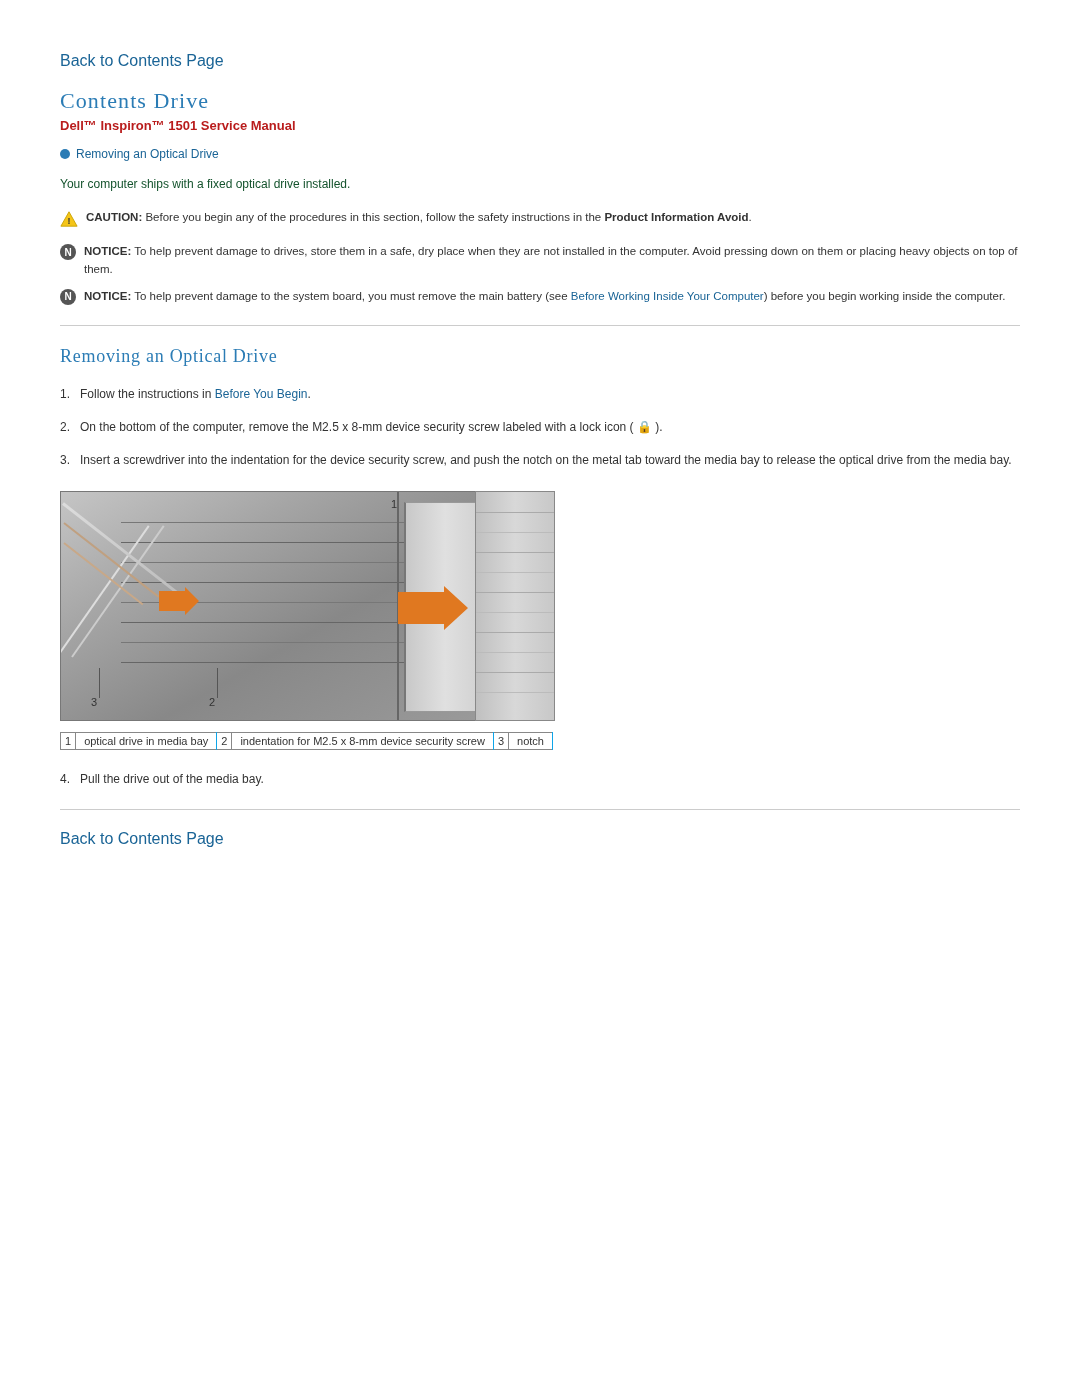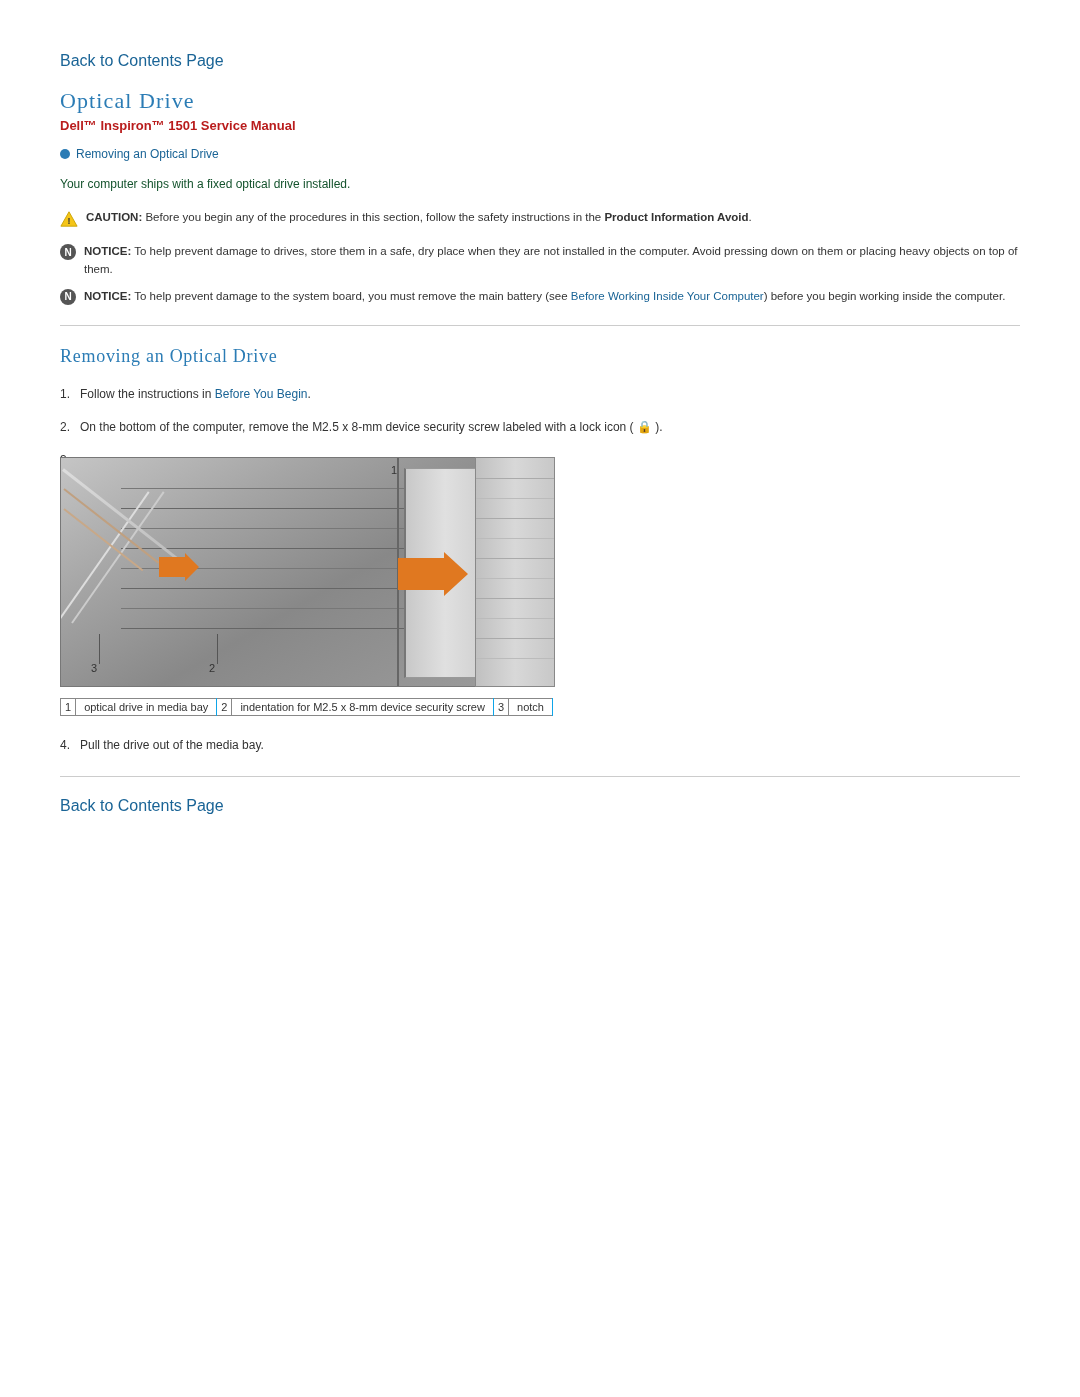--- a/index.html
+++ b/index.html
@@ -170,21 +170,21 @@
     .legend-table td.desc {
       padding: 2px 8px;
       color: #333;
     }
   </style>
 </head>
 <body>
 
 <a class="back-link" href="#">Back to Contents Page</a>
 
-<h1 class="page-title">Optical Drive</h1>
+<h1 class="page-title">Contents Drive</h1>
 <div class="manual-title">Dell™ Inspiron™ 1501 Service Manual</div>
 
 <div class="toc-link">
   <div class="toc-bullet"></div>
   <a href="#removing">Removing an Optical Drive</a>
 </div>
 
 <p class="intro-text">Your computer ships with a fixed optical drive installed.</p>
 
 <div class="notice-block">
@@ -227,20 +227,21 @@
   <li>
     <span class="step-num">1.</span>
     <span>Follow the instructions in <a href="#">Before You Begin</a>.</span>
   </li>
   <li>
     <span class="step-num">2.</span>
     <span>On the bottom of the computer, remove the M2.5 x 8-mm device security screw labeled with a lock icon ( 🔒 ).</span>
   </li>
   <li>
     <span class="step-num">3.</span>
+    <span>Insert a screwdriver into the indentation for the device security screw, and push the notch on the metal tab toward the media bay to release the optical drive from the media bay.</span>
   </li>
 </ol>
 
 <div class="image-container">
   <div style="position:relative; display:inline-block;">
     
     <div style="position:relative; width:430px; height:230px; background: linear-gradient(150deg,#c5c5c5 0%,#a5a5a5 30%,#888 60%,#9a9a9a 100%); border:1px solid #777; overflow:hidden;">
 
       <div style="position:absolute;top:30px;left:60px;right:60px;height:1px;background:#777;"></div>
       <div style="position:absolute;top:50px;left:60px;right:60px;height:1px;background:#666;"></div>

